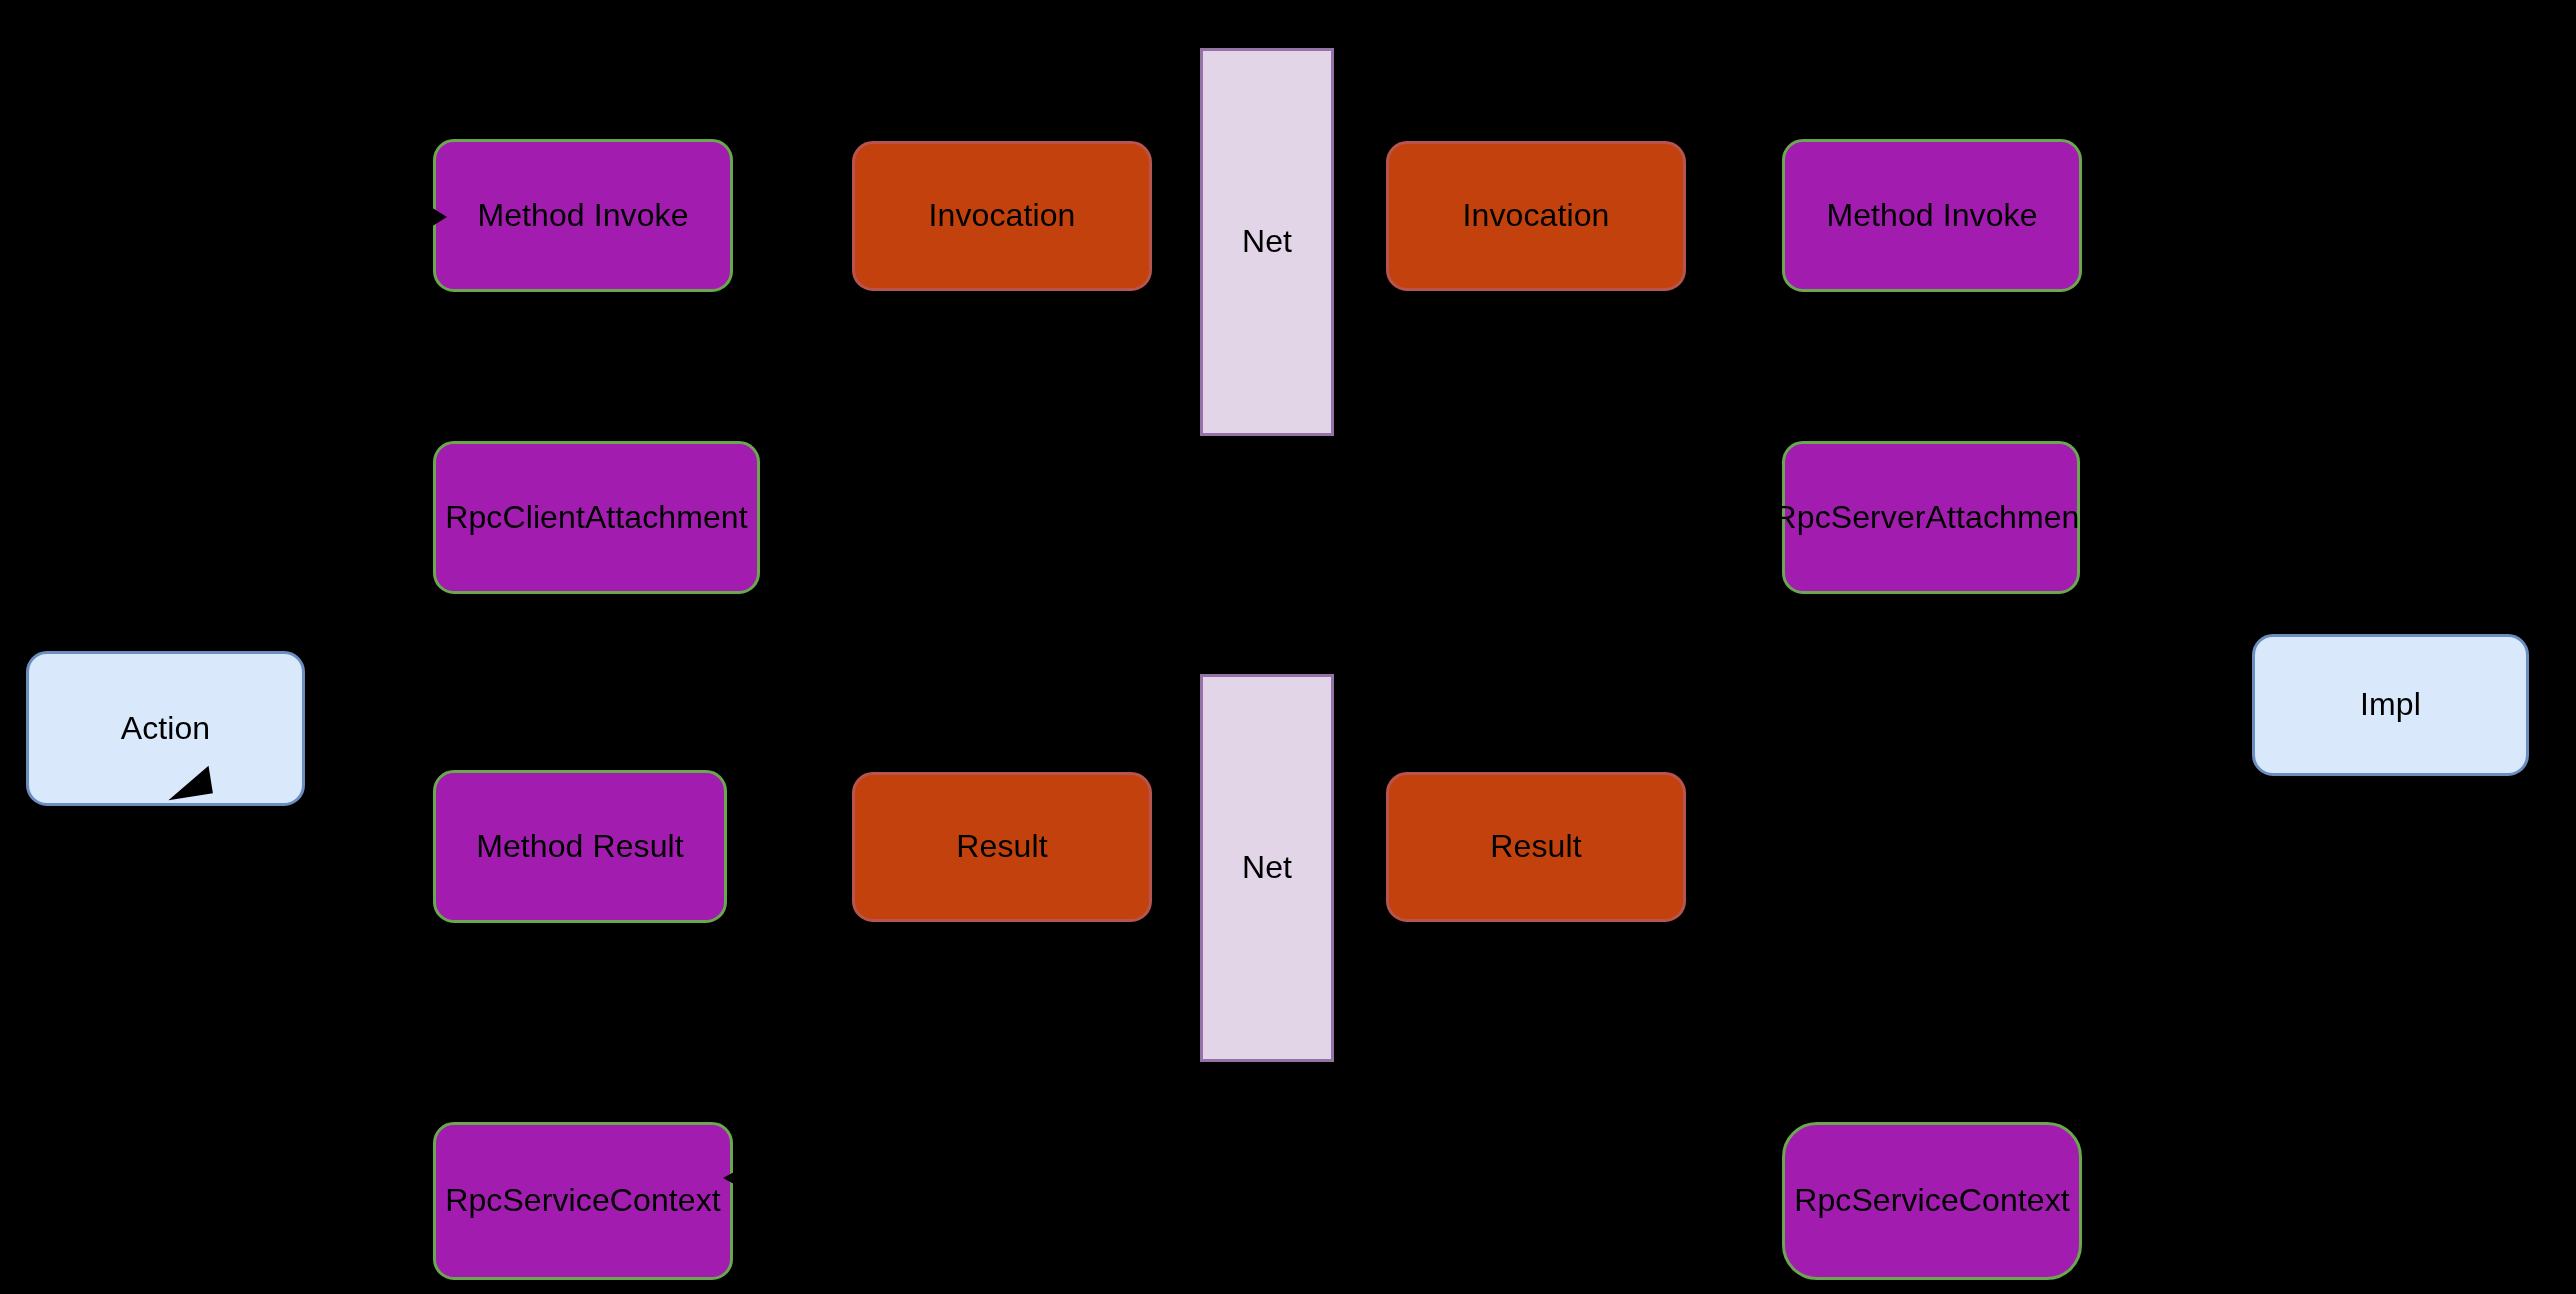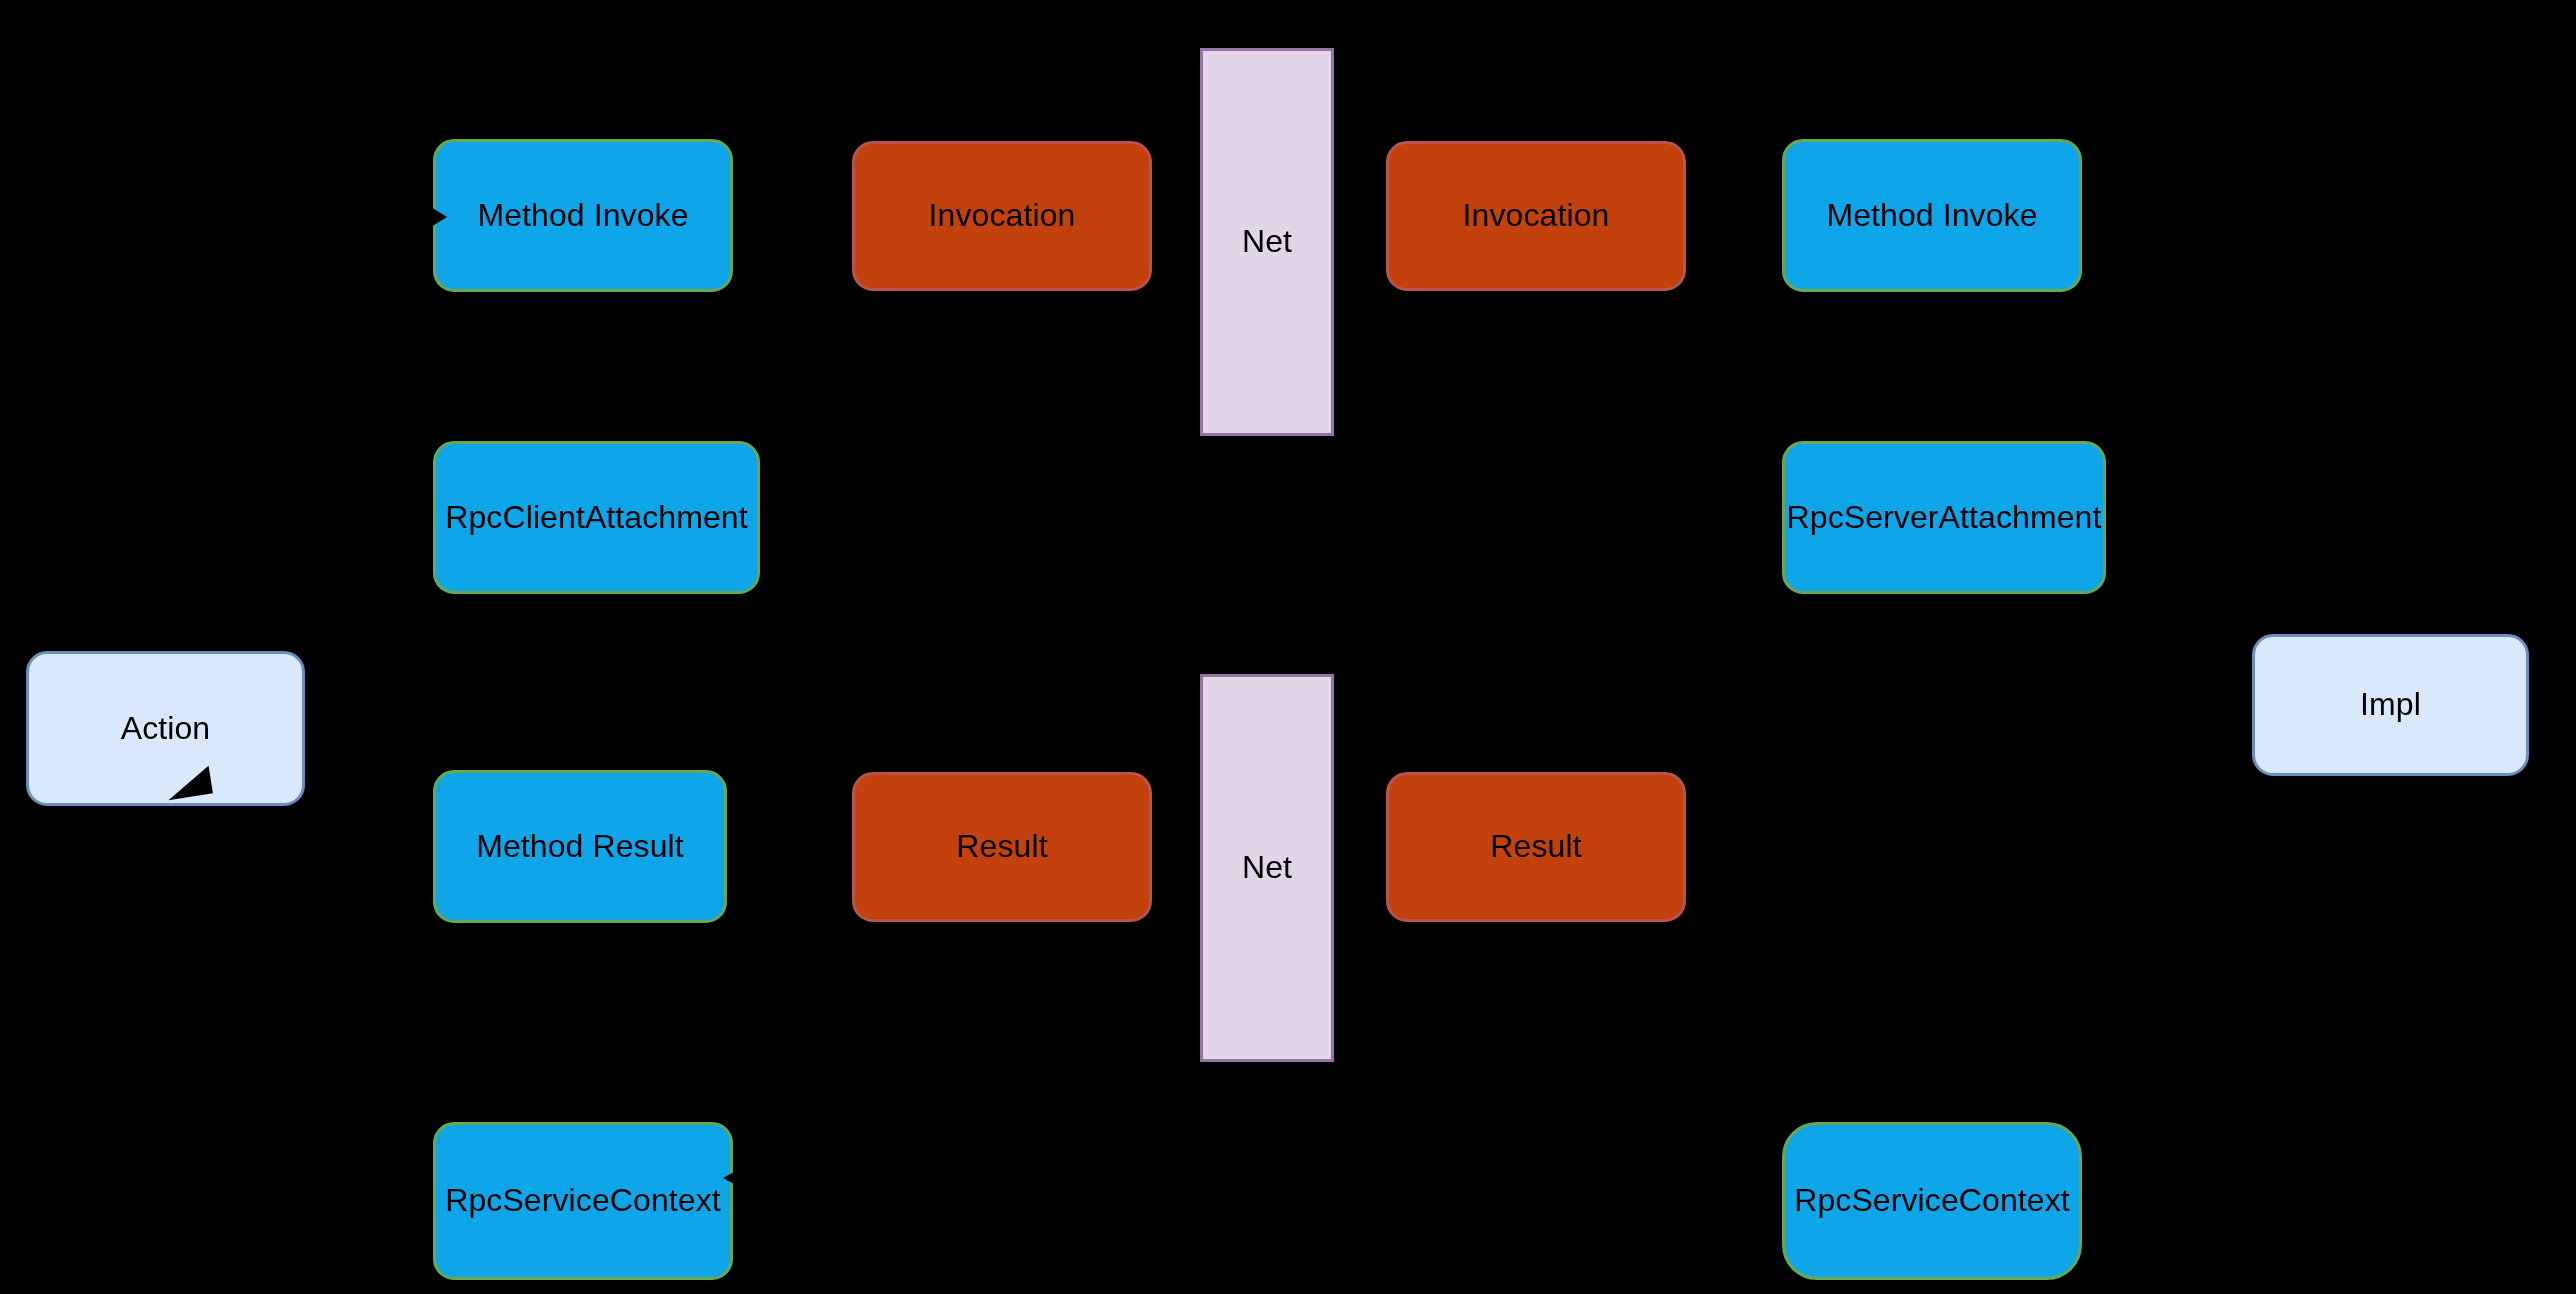--- a/index.html
+++ b/index.html
@@ -26,21 +26,21 @@
     font-size: 32px;
     line-height: 1.1;
     white-space: nowrap;
     letter-spacing: 0.1px;
   }
   .node .label {
     pointer-events: none;
   }
   
   .v-green {
-    background: #0ea5e9;
+    background: #a21caf;
     border: 3.1px solid #6aa84f;
   }
   .v-red {
     background: #c2410c;
     border: 3.1px solid #b85450;
   }
   .v-blue {
     background: #dae8fc;
     border: 3.1px solid #6c8ebf;
   }
@@ -98,21 +98,21 @@
   </div>
 
   <div class="node v-green r-md" style="left:1782px; top:139px; width:300px; height:153px;">
     <span class="label">Method Invoke</span>
   </div>
 
   <div class="node v-green r-md overflow" style="left:433px; top:441px; width:327px; height:153px;">
     <span class="label">RpcClientAttachment</span>
   </div>
 
-  <div class="node v-green r-md overflow" style="left:1782px; top:441px; width:324px; height:153px;">
+  <div class="node v-green r-md overflow" style="left:1782px; top:441px; width:298px; height:153px;">
     <span class="label">RpcServerAttachment</span>
   </div>
 
   <div class="node v-green r-md" style="left:433px; top:770px; width:294px; height:153px;">
     <span class="label">Method Result</span>
   </div>
 
   <div class="node v-red r-md" style="left:852px; top:772px; width:300px; height:150px;">
     <span class="label">Result</span>
   </div>

